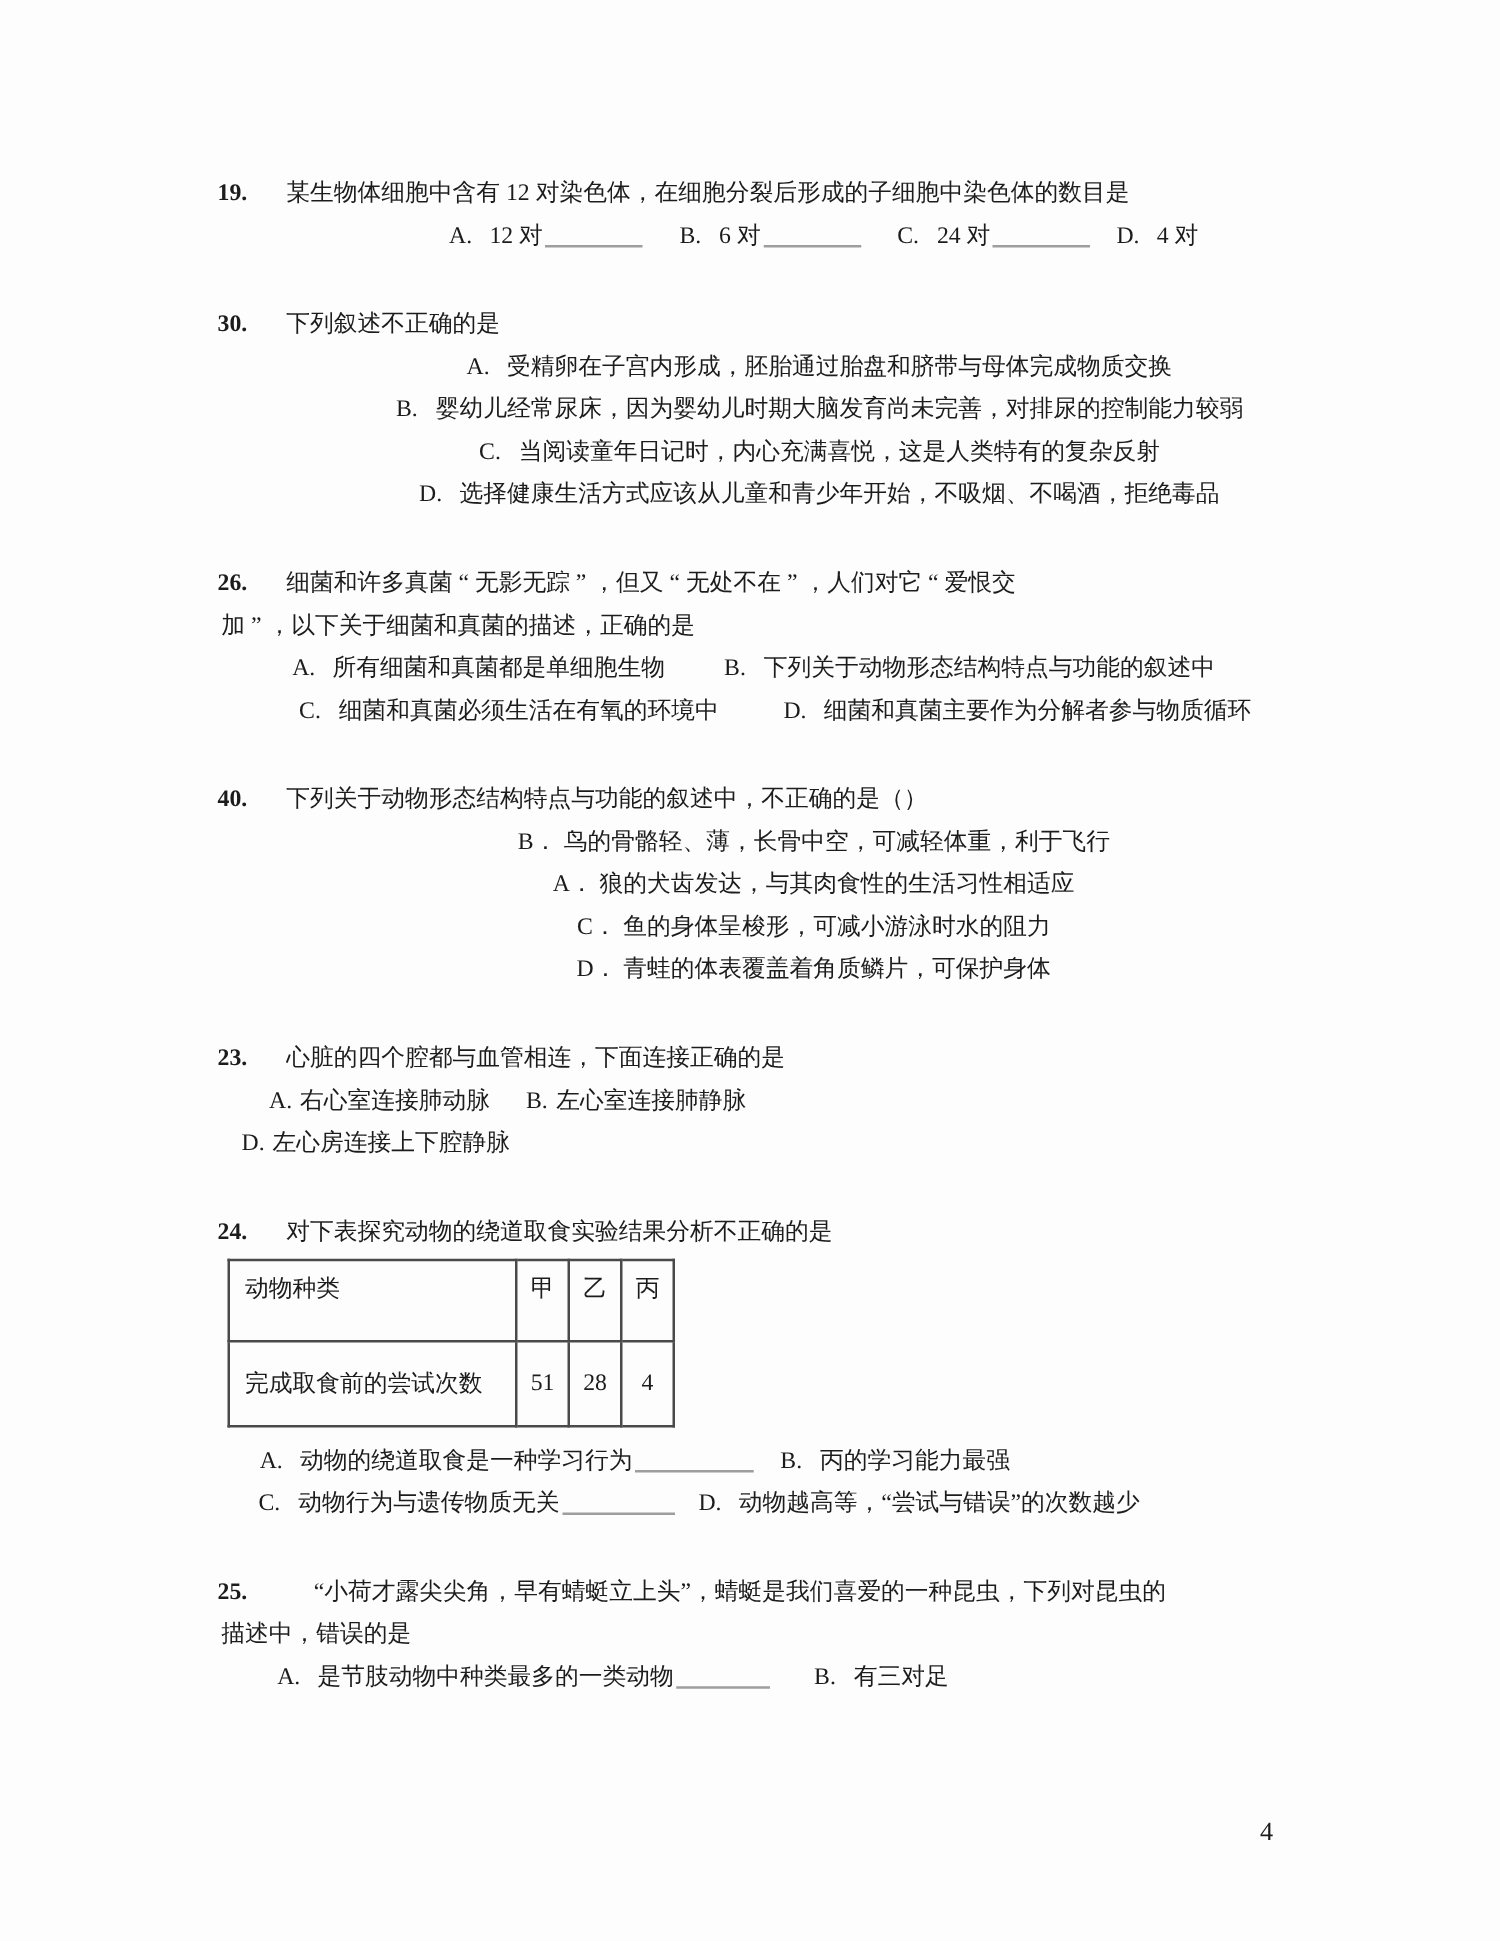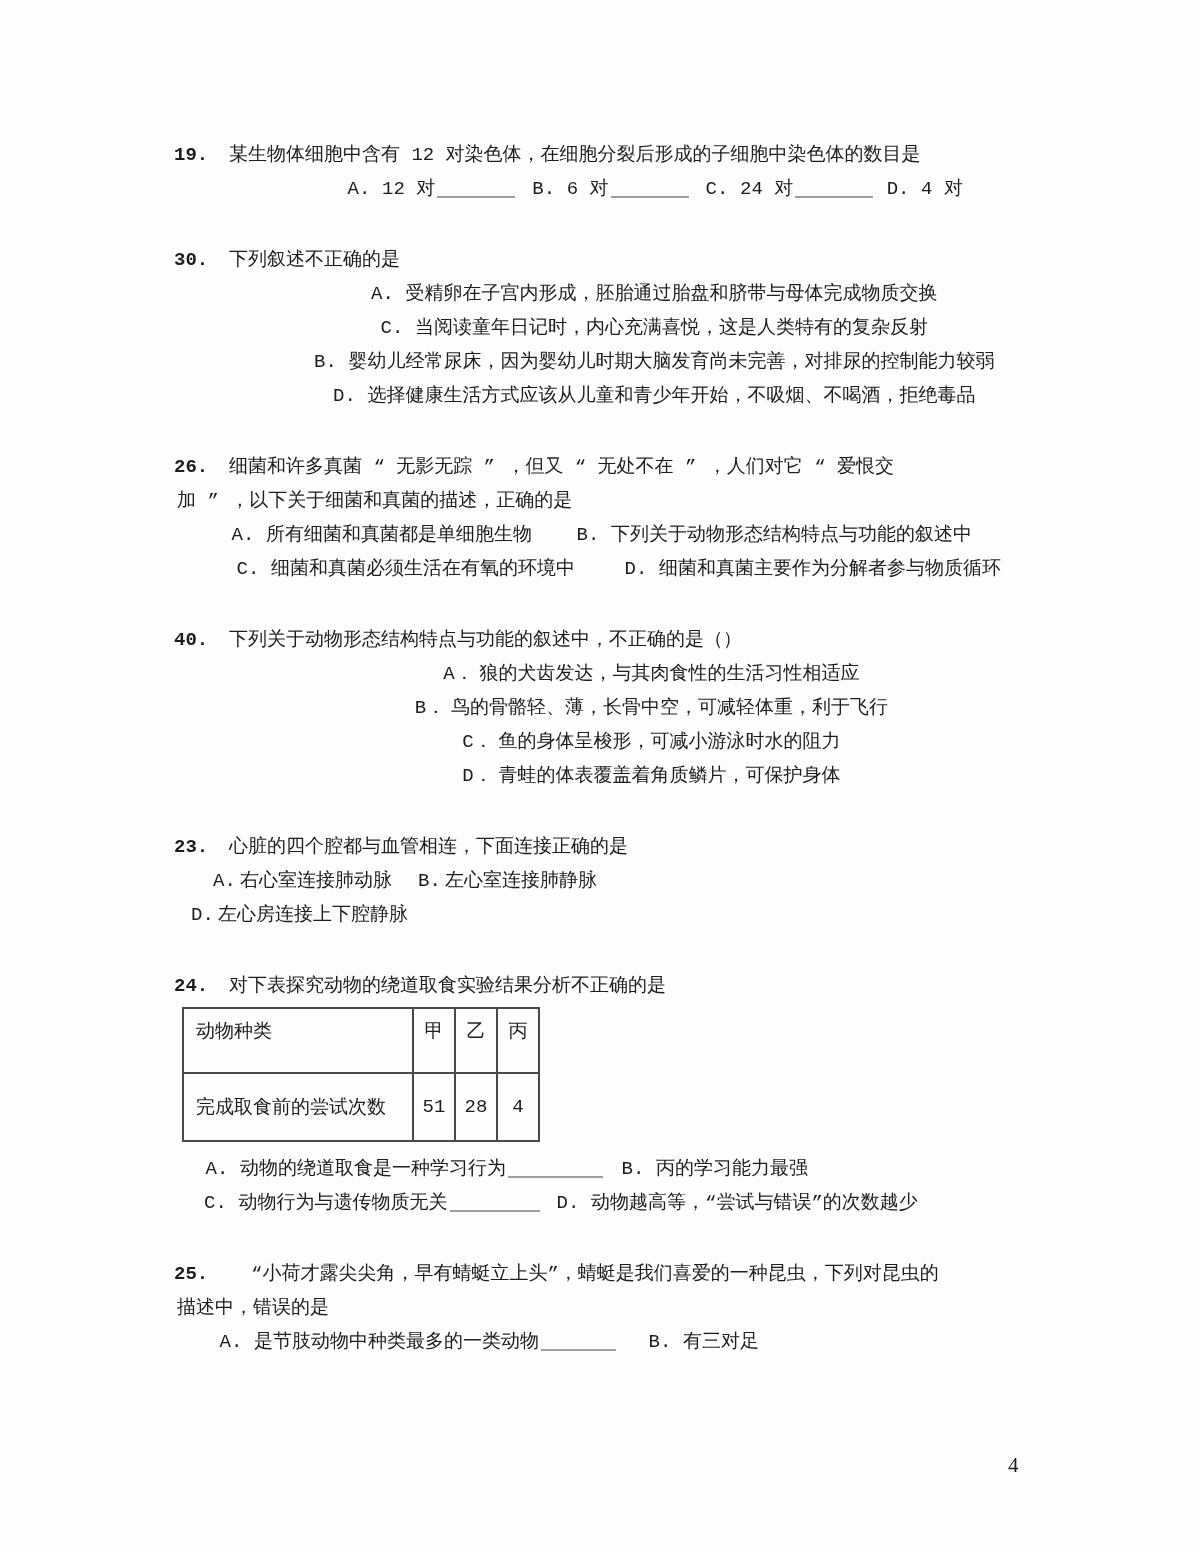--- a/index.html
+++ b/index.html
@@ -9,21 +9,21 @@
     width: 1200px;
     height: 1553px;
     margin: 0 auto;
     background: #fdfdfd;
     font-family: "Liberation Serif", "DejaVu Serif", serif;
     font-size: 19px;
     color: #1c1c1c;
     overflow: hidden;
   }
   .content { position: absolute; top: 0; left: 0; right: 0; padding: 138px 90px 0 174px; }
-  .question { margin-bottom: 37px; font-family: Liberation Mono, monospace; }
+  .question { margin-bottom: 37px; }
   .line { line-height: 34px; }
   .qnum { font-weight: bold; display: inline-block; min-width: 55px; }
   .cont-line { margin-left: 3px; }
   .opts { margin-left: 13px; text-align: center; }
   .opt-label { display: inline-block; min-width: 46px; }
   .q-22 .opt-label { min-width: 42px; }
   .q-23 .opt-label { min-width: 31px; }
   .flex { display: flex; }
   .opt { white-space: nowrap; }
   .w183 { display: inline-block; width: 183px; }
@@ -67,22 +67,22 @@
       <div class="line opts">
         <span class="opt w183"><span class="opt-label">A.</span><span>12 对</span><span class="blank blank-78"></span></span><span class="opt w175"><span class="opt-label">B.</span><span>6 对</span><span class="blank blank-78"></span></span><span class="opt w183"><span class="opt-label">C.</span><span>24 对</span><span class="blank blank-78"></span></span><span class="opt"><span class="opt-label">D.</span><span>4 对</span></span>
       </div>
     </section>
 
     <section class="question q-20">
       <div class="line">
         <span class="qnum">30.</span><span class="stem">下列叙述不正确的是</span>
       </div>
       <div class="line opts"><span class="opt-label">A.</span><span>受精卵在子宫内形成，胚胎通过胎盘和脐带与母体完成物质交换</span></div>
+      <div class="line opts"><span class="opt-label">B.</span><span>婴幼儿经常尿床，因为婴幼儿时期大脑发育尚未完善，对排尿的控制能力较弱</span></div>
       <div class="line opts"><span class="opt-label">C.</span><span>当阅读童年日记时，内心充满喜悦，这是人类特有的复杂反射</span></div>
-      <div class="line opts"><span class="opt-label">B.</span><span>婴幼儿经常尿床，因为婴幼儿时期大脑发育尚未完善，对排尿的控制能力较弱</span></div>
       <div class="line opts"><span class="opt-label">D.</span><span>选择健康生活方式应该从儿童和青少年开始，不吸烟、不喝酒，拒绝毒品</span></div>
     </section>
 
     <section class="question q-21">
       <div class="line">
         <span class="qnum">26.</span><span class="stem">细菌和许多真菌 “ 无影无踪 ” ，但又 “ 无处不在 ” ，人们对它 “ 爱恨交</span>
       </div>
       <div class="line cont-line"><span>加 ” ，以下关于细菌和真菌的描述，正确的是</span></div>
       <div class="line opts flex">
         <span class="opt col-378"><span class="opt-label">A.</span><span>所有细菌和真菌都是单细胞生物</span></span>
@@ -91,22 +91,22 @@
       <div class="line opts flex">
         <span class="opt col-426"><span class="opt-label">C.</span><span>细菌和真菌必须生活在有氧的环境中</span></span>
         <span class="opt"><span class="opt-label">D.</span><span>细菌和真菌主要作为分解者参与物质循环</span></span>
       </div>
     </section>
 
     <section class="question q-22">
       <div class="line">
         <span class="qnum">40.</span><span class="stem">下列关于动物形态结构特点与功能的叙述中，不正确的是（）</span>
       </div>
+      <div class="line opts"><span class="opt-label">B．</span><span>鸟的骨骼轻、薄，长骨中空，可减轻体重，利于飞行</span></div>
       <div class="line opts"><span class="opt-label">A．</span><span>狼的犬齿发达，与其肉食性的生活习性相适应</span></div>
-      <div class="line opts"><span class="opt-label">B．</span><span>鸟的骨骼轻、薄，长骨中空，可减轻体重，利于飞行</span></div>
       <div class="line opts"><span class="opt-label">C．</span><span>鱼的身体呈梭形，可减小游泳时水的阻力</span></div>
       <div class="line opts"><span class="opt-label">D．</span><span>青蛙的体表覆盖着角质鳞片，可保护身体</span></div>
     </section>
 
     <section class="question q-23">
       <div class="line">
         <span class="qnum">23.</span><span class="stem">心脏的四个腔都与血管相连，下面连接正确的是</span>
       </div>
       <div class="line opts flex">
         <span class="opt col-227"><span class="opt-label">A.</span><span>右心室连接肺动脉</span></span>

